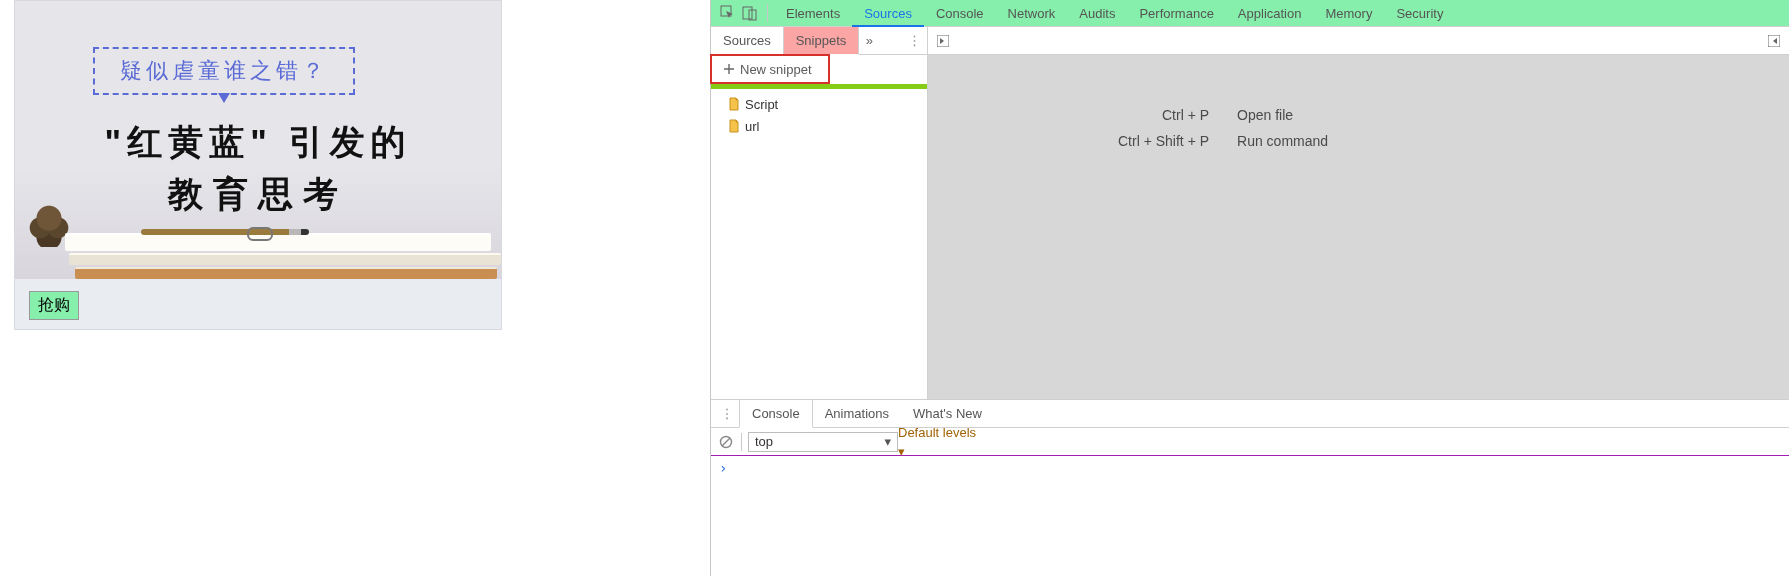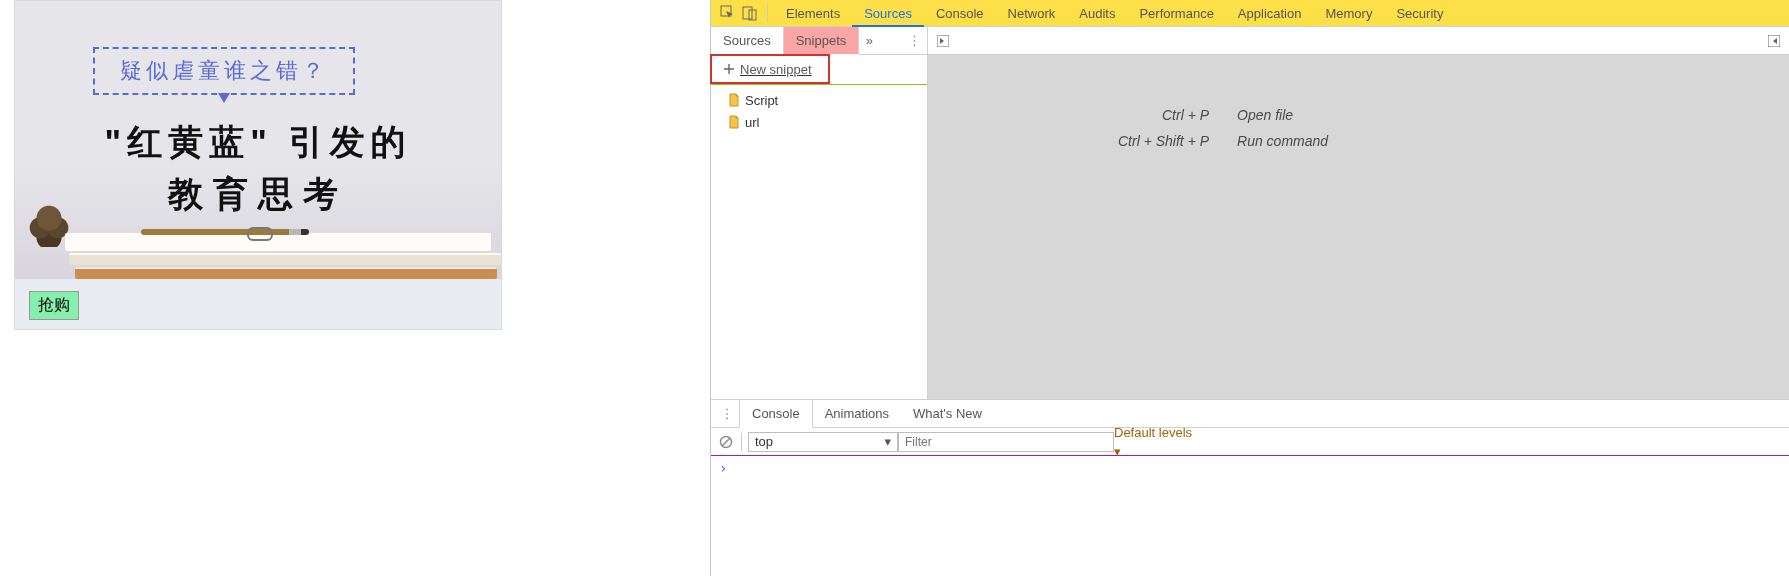--- a/index.html
+++ b/index.html
@@ -152,21 +152,21 @@
   border-left: 1px solid #c7c7c7;
   background: #fff;
   display: flex;
   flex-direction: column;
 }
 .dt-top-tabs {
   height: 27px;
   display: flex;
   align-items: center;
   border-bottom: 1px solid #d0d0d0;
-  background: #fde047;
+  background: #86efac;
   padding-left: 6px;
 }
 .dt-icon {
   width: 22px; height: 22px;
   display: flex;
   align-items: center;
   justify-content: center;
   color: #666;
   cursor: pointer;
 }
@@ -243,23 +243,22 @@
   border-top: 2px solid #d7312e;
   margin: -1px 97px 0 -1px;
   color: #5a5a5a;
   cursor: pointer;
   position: relative;
   z-index: 1;
   background: #fff;
   gap: 6px;
 }
 .new-snippet-row-wrap {
-  border-bottom: 1px solid #84cc16;
+  border-bottom: 5px solid #84cc16;
   padding-right: 0;
-  text-decoration: underline;
 }
 .snippet-list {
   padding: 4px 0;
 }
 .snippet-item {
   height: 22px;
   display: flex;
   align-items: center;
   gap: 4px;
   padding-left: 16px;
@@ -300,21 +299,20 @@
 .hint-block {
   position: absolute;
   top: 52px;
   left: 190px;
   display: grid;
   grid-template-columns: auto auto;
   column-gap: 28px;
   row-gap: 10px;
   font-size: 14px;
   color: #4a4a4a;
-  font-style: italic;
 }
 .hint-shortcut { text-align: right; }
 
 
 .drawer {
   border-top: 1px solid #cfcfcf;
   background: #fff;
 }
 .drawer-tabs {
   height: 28px;
@@ -540,23 +538,20 @@
         <svg width="14" height="14" viewBox="0 0 14 14">
             <circle cx="7" cy="7" r="5.5" fill="none" stroke="#888" stroke-width="1.4"></circle>
             <line x1="3" y1="11" x2="11" y2="3" stroke="#888" stroke-width="1.4"></line>
           </svg>
       </div>
       <div class="dt-sep"></div>
       <div class="ctx-select">
         <span>top</span>
         <span class="ctx-caret">▾</span>
       </div>
-      <div class="filter-input-wrap">
-        <input class="filter-input" placeholder="Filter" style="">
-      </div>
       <div class="levels">
         <span>Default levels</span>
         <span>▾</span>
       </div>
     </div>
     <div class="drawer-body">
       <span class="prompt">›</span>
     </div>
   </div>
 

